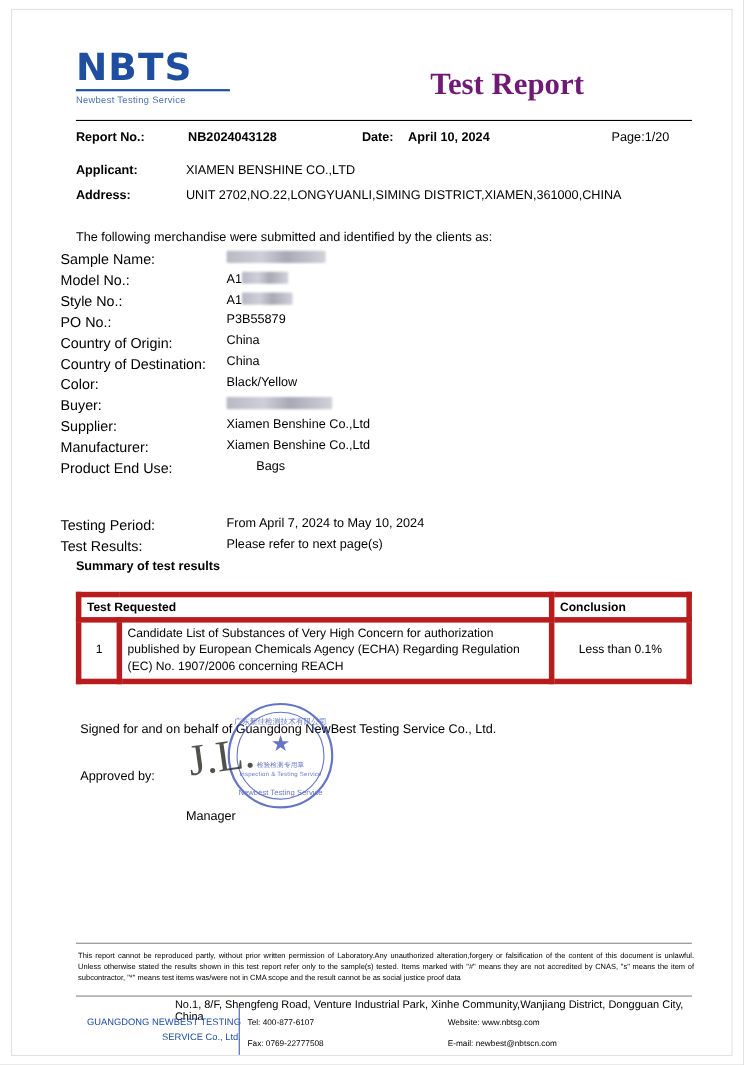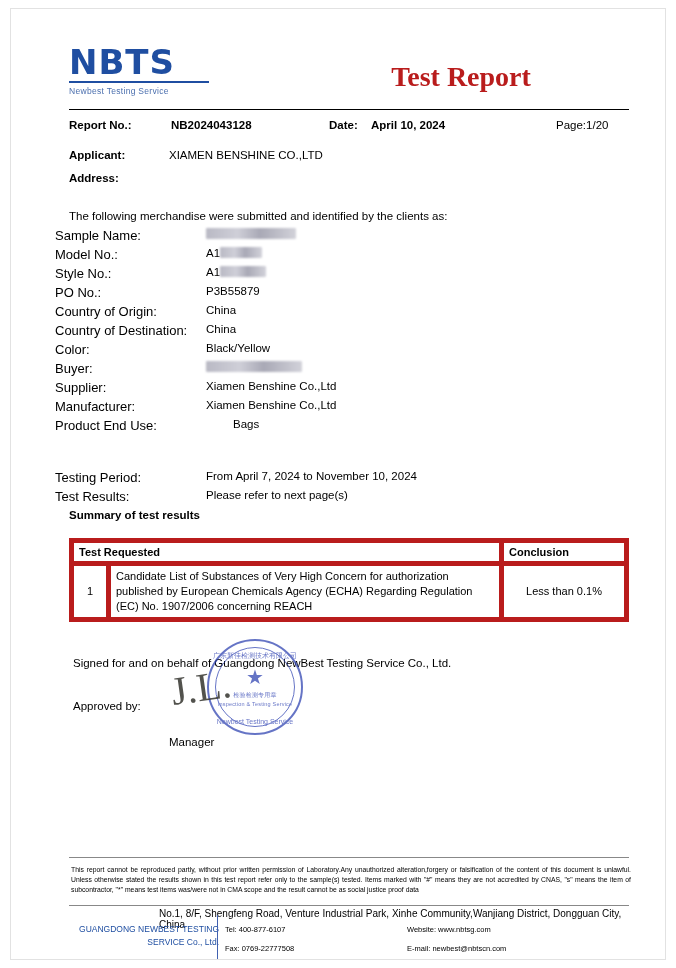--- a/index.html
+++ b/index.html
@@ -57,21 +57,21 @@
   }
   .doc-title {
     position: absolute;
     left: 290px;
     top: 52px;
     width: 320px;
     text-align: center;
     font-family: "Liberation Serif", serif;
     font-size: 28px;
     font-weight: bold;
-    color: #b91c1c;
+    color: #701a75;
   }
   .rule {
     position: absolute;
     left: 58px;
     width: 560px;
     height: 1px;
     background: #000;
   }
   .rule-top { top: 100px; }
 
@@ -255,20 +255,21 @@
     <div class="row bold" style="left:160px; top:110px;">NB2024043128</div>
     <div class="row bold" style="left:318px; top:110px;">Date:</div>
     <div class="row bold" style="left:360px; top:110px;">April 10, 2024</div>
     <div class="row" style="left:545px; top:110px;">Page:1/20</div>
 
     <div class="rule rule-top"></div>
 
     <div class="row bold meta-label" style="top:140px;">Applicant:</div>
     <div class="row meta-val" style="top:140px;">XIAMEN BENSHINE CO.,LTD</div>
     <div class="row bold meta-label" style="top:163px;">Address:</div>
+    <div class="row meta-val" style="top:163px;">UNIT 2702,NO.22,LONGYUANLI,SIMING DISTRICT,XIAMEN,361000,CHINA</div>
 
     <div class="row" style="left:58px; top:201px;">The following merchandise were submitted and identified by the clients as:</div>
 
     <div class="lbl" style="top:219px;">Sample Name:</div>
     <div class="val" style="top:219px;"><span class="redact" style="width:90px;"></span></div>
 
     <div class="lbl" style="top:238px;">Model No.:</div>
     <div class="val" style="top:238px;"><span>A1</span><span class="redact" style="width:42px;"></span></div>
 
     <div class="lbl" style="top:257px;">Style No.:</div>
@@ -292,21 +293,21 @@
     <div class="lbl" style="top:371px;">Supplier:</div>
     <div class="val" style="top:371px;">Xiamen Benshine Co.,Ltd</div>
 
     <div class="lbl" style="top:390px;">Manufacturer:</div>
     <div class="val" style="top:390px;">Xiamen Benshine Co.,Ltd</div>
 
     <div class="lbl" style="top:409px;">Product End Use:</div>
     <div class="val" style="top:409px; left:200px;padding-left:22px;">Bags</div>
 
     <div class="lbl" style="top:461px;">Testing Period:</div>
-    <div class="val" style="top:461px;">From  April 7, 2024  to  November 10, 2024</div>
+    <div class="val" style="top:461px;">From  April 7, 2024  to  May 10, 2024</div>
     <div class="lbl" style="top:480px;">Test Results:</div>
     <div class="val" style="top:480px;">Please refer to next page(s)</div>
 
     <div class="sum-title">Summary of test results</div>
     <table class="results">
       <thead>
         <tr>
           <th colspan="2">Test Requested</th>
           <th class="col-conc">Conclusion</th>
         </tr>

